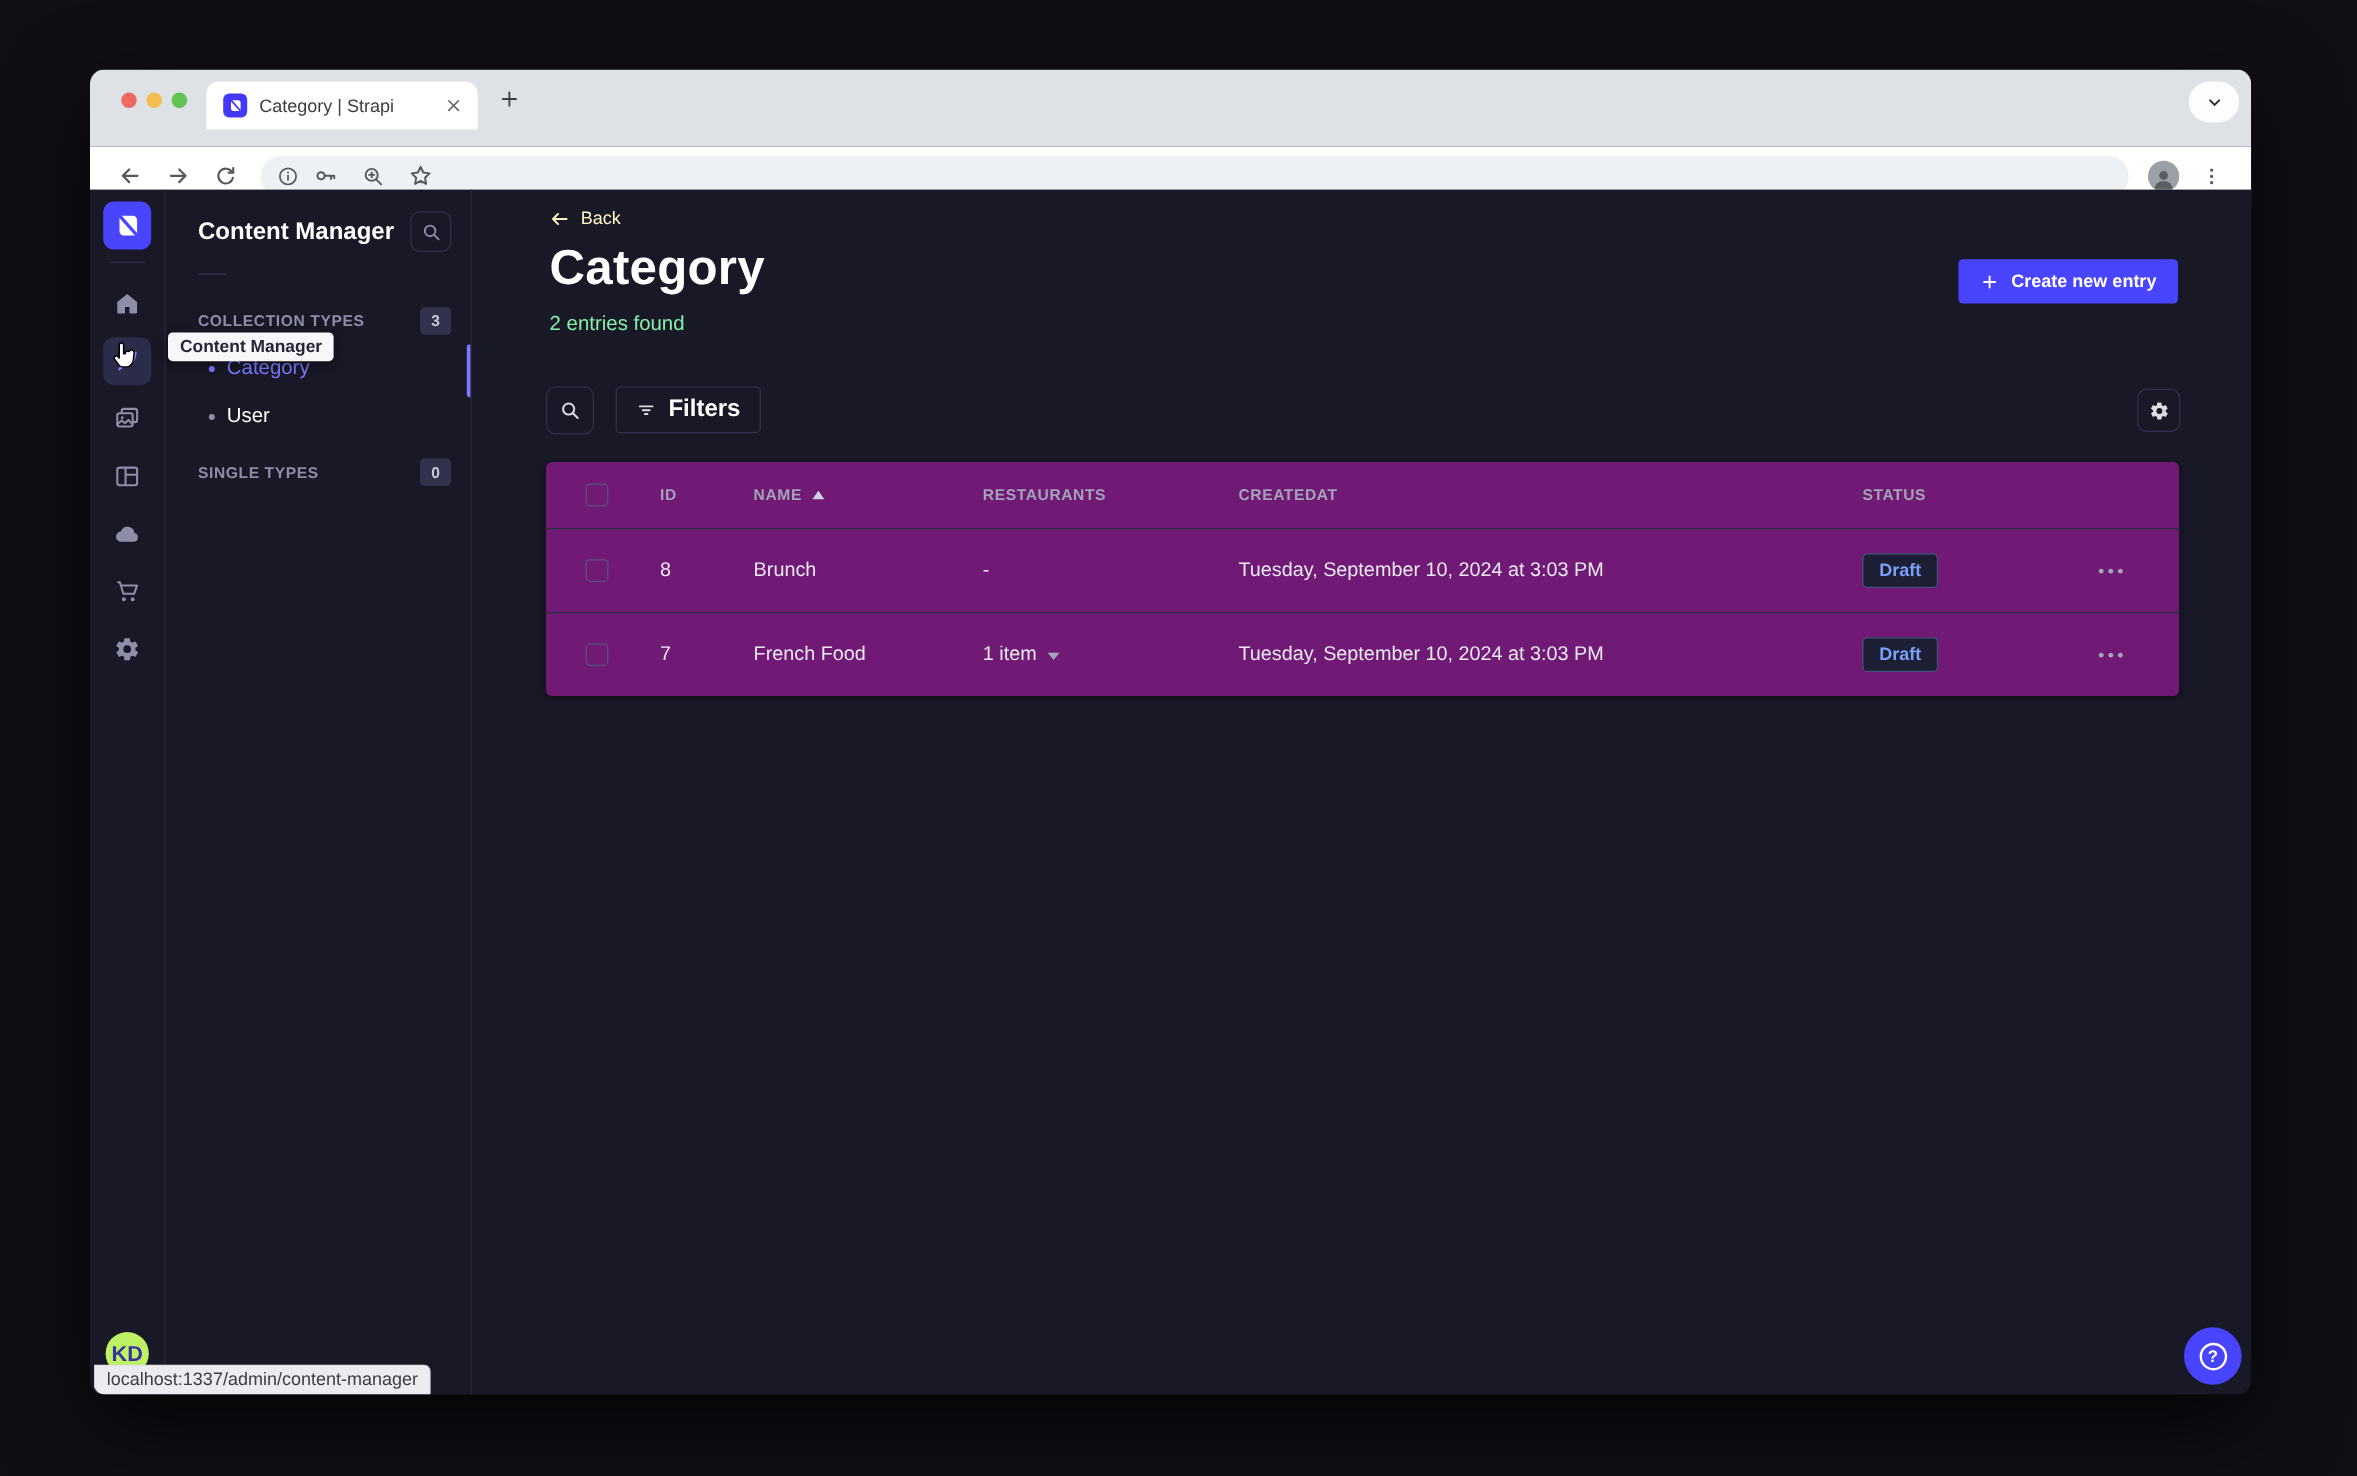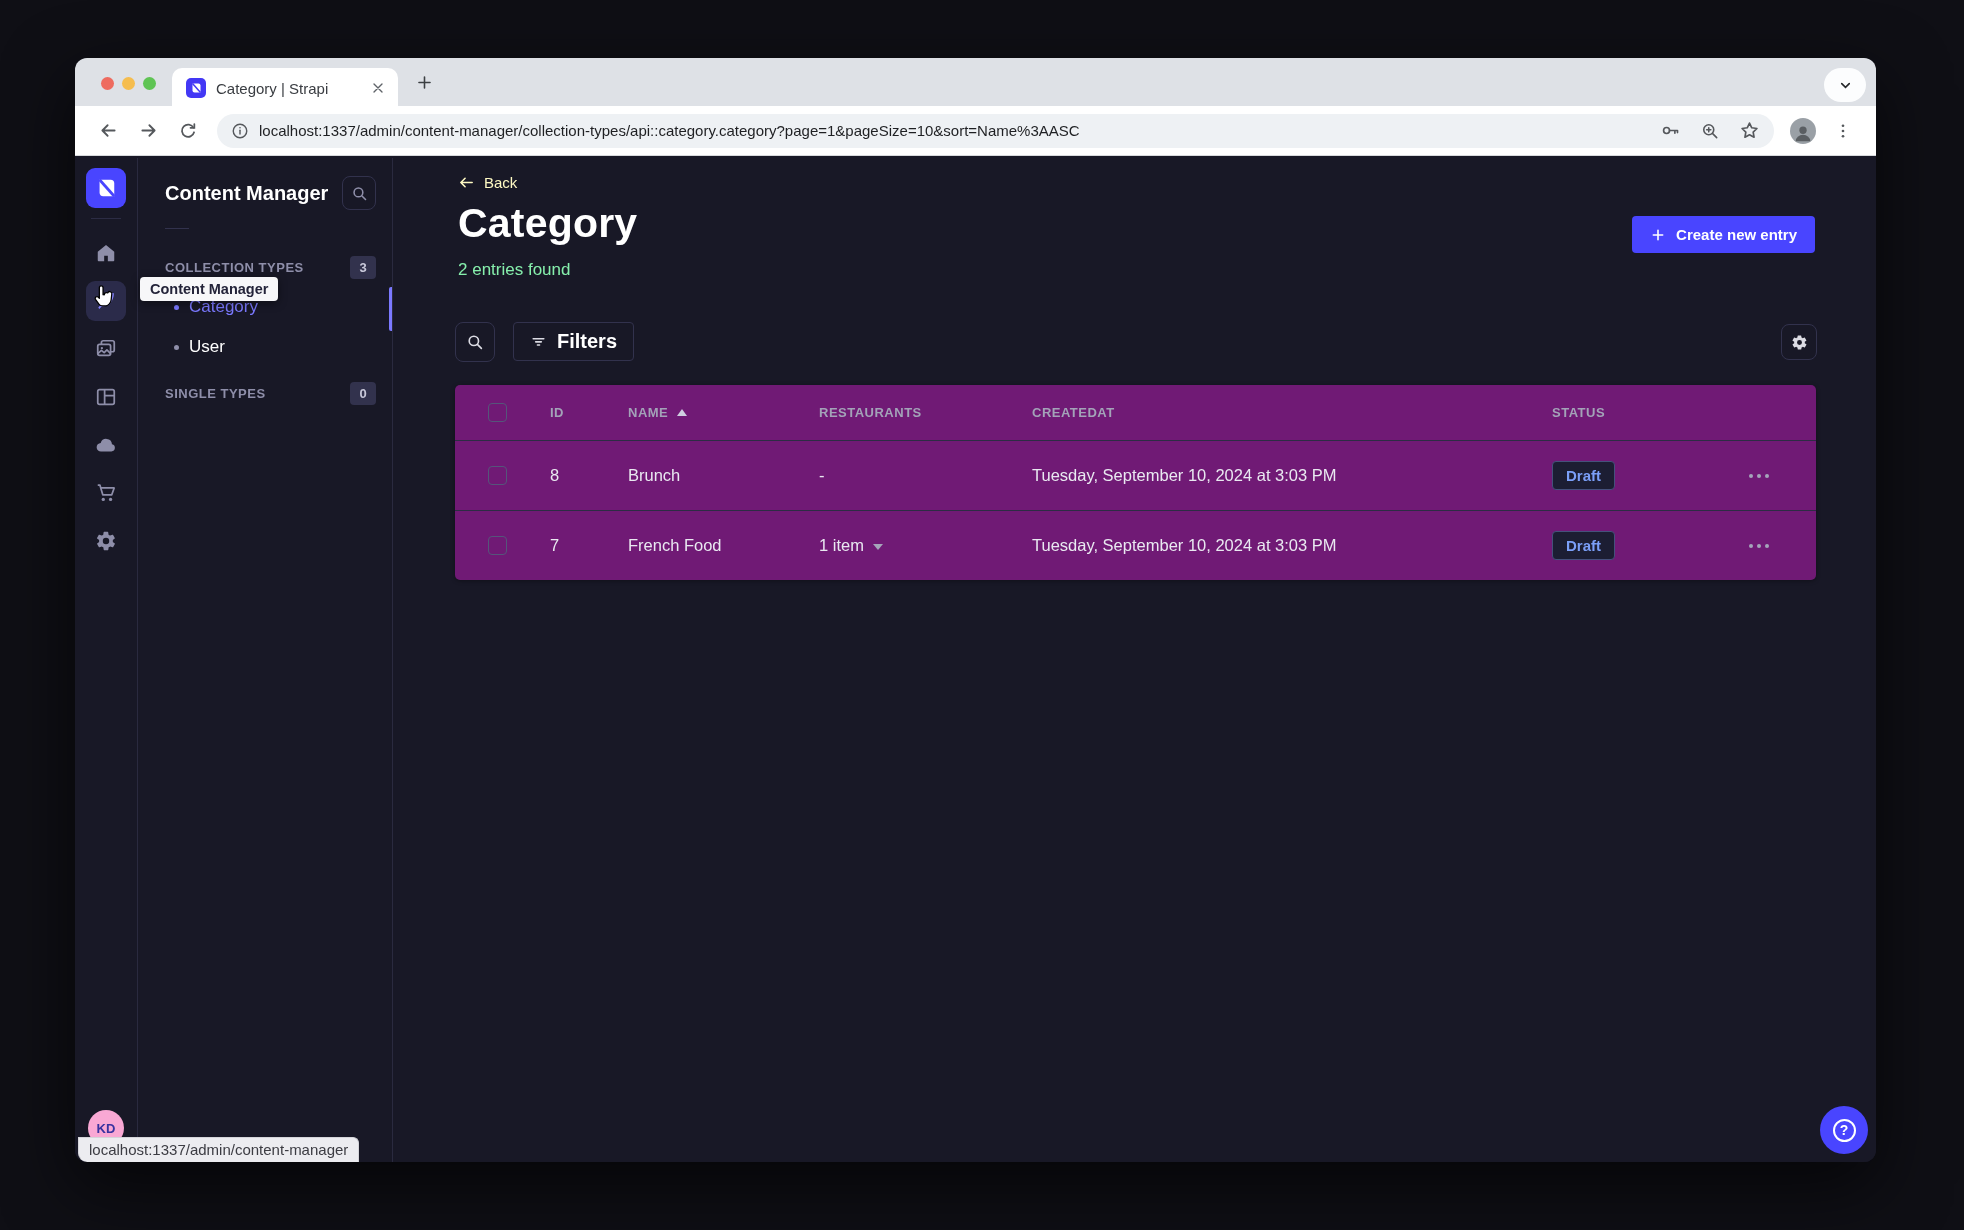--- a/index.html
+++ b/index.html
@@ -14,21 +14,21 @@
   button { font-family:inherit; border:none; background:none; cursor:pointer; color:inherit; }
 
   
   .window {
     position:absolute; left:75px; top:58px; width:1801px; height:1104px;
     border-radius:12px; overflow:hidden; background:#181826;
     box-shadow:0 24px 70px rgba(0,0,0,.65);
   }
 
   
-  .tabstrip { position:relative; height:48px; background:#dee1e6; }
+  .tabstrip { position:relative; height:64px; background:#dee1e6; }
   .lights { position:absolute; left:26px; top:19px; display:flex; gap:8px; }
   .light { width:13px; height:13px; border-radius:50%; }
   .light.red { background:#ee6b5f; } .light.yellow { background:#f5bd4f; } .light.green { background:#5fc454; }
   .tab {
     position:absolute; left:97px; top:10px; width:226px; height:40px; background:#fff;
     border-radius:10px 10px 0 0; display:flex; align-items:center; padding:0 12px 0 14px;
   }
   .favicon { width:20px; height:20px; border-radius:5px; background:#4338f5; display:flex; align-items:center; justify-content:center; flex:none; }
   .tab-title { margin-left:10px; font-size:15px; color:#3a3d42; white-space:nowrap; overflow:hidden; flex:1; }
   .tab-close { margin-left:6px; flex:none; color:#5f6368; }
@@ -50,21 +50,21 @@
   
   .app { position:absolute; left:0; top:100px; right:0; bottom:0; display:flex; background:#181826; }
 
   
   .rail { width:63px; flex:none; border-right:1px solid #2a2a3f; display:flex; flex-direction:column; align-items:center; padding-top:10px; position:relative; }
   .logo-btn { width:40px; height:40px; border-radius:9px; background:#4945ff; display:flex; align-items:center; justify-content:center; }
   .rail-divider { width:30px; height:1px; background:#2c2c44; margin:10px 0 6px; }
   .rail-nav { display:flex; flex-direction:column; gap:8px; margin-top:8px; }
   .rail-btn { width:40px; height:40px; border-radius:9px; display:flex; align-items:center; justify-content:center; color:#8e8ea9; }
   .rail-btn.active { background:#2b2b4a; color:#8583ff; }
-  .rail-avatar { position:absolute; bottom:16px; left:50%; transform:translateX(-50%); width:36px; height:36px; border-radius:50%; background:#f9a8d4; color:#3832a0; font-weight:700; font-size:13px; display:flex; align-items:center; justify-content:center; }
+  .rail-avatar { position:absolute; bottom:16px; left:50%; transform:translateX(-50%); width:36px; height:36px; border-radius:50%; background:#bef264; color:#3832a0; font-weight:700; font-size:18px; display:flex; align-items:center; justify-content:center; }
 
   
   .subnav { width:255px; flex:none; border-right:1px solid #2a2a3f; position:relative; padding-top:18px; }
   .subnav-head { display:flex; align-items:center; justify-content:space-between; padding:0 16px 0 27px; }
   .subnav-title { font-size:20px; font-weight:700; color:#fff; }
   .sq-btn { width:34px; height:34px; border-radius:8px; border:1px solid #32324d; display:flex; align-items:center; justify-content:center; color:#8e8ea9; background:transparent; }
   .subnav-divider { width:24px; height:1px; background:#32324d; margin:18px 0 0 27px; }
   .section-row { display:flex; align-items:center; justify-content:space-between; padding:0 16px 0 27px; margin-top:26px; height:24px; }
   .section-label { font-size:13px; font-weight:700; letter-spacing:.5px; color:#8e8ea9; }
   .count-badge { min-width:26px; height:23px; padding:0 7px; border-radius:4px; background:#32324d; color:#c8c8da; font-size:13px; font-weight:600; display:flex; align-items:center; justify-content:center; }
@@ -178,21 +178,20 @@
         </svg>
     </button>
     <div class="urlbar">
       <span style="color:#55585c;">
         <svg width="18" height="18" viewBox="0 0 24 24" fill="none" stroke="currentColor" stroke-width="1.9">
             <circle cx="12" cy="12" r="9"></circle>
             <path d="M12 11v5" stroke-linecap="round"></path>
             <circle cx="12" cy="7.6" r="1.1" fill="currentColor" stroke="none"></circle>
           </svg>
       </span>
-      <span class="url-text">localhost:1337/admin/content-manager/collection-types/api::category.category?page=1&amp;pageSize=10&amp;sort=Name%3AASC</span>
       <span class="url-right">
         <span>
           <svg width="21" height="21" viewBox="0 0 24 24" fill="none" stroke="currentColor" stroke-width="1.9" stroke-linecap="round">
               <circle cx="7.5" cy="12" r="3.4"></circle>
               <path d="M10.9 12H20M17 12v3M20 12v2.4"></path>
             </svg>
         </span>
         <span>
           <svg width="20" height="20" viewBox="0 0 24 24" fill="none" stroke="currentColor" stroke-width="1.9" stroke-linecap="round">
               <circle cx="10.5" cy="10.5" r="6"></circle>

